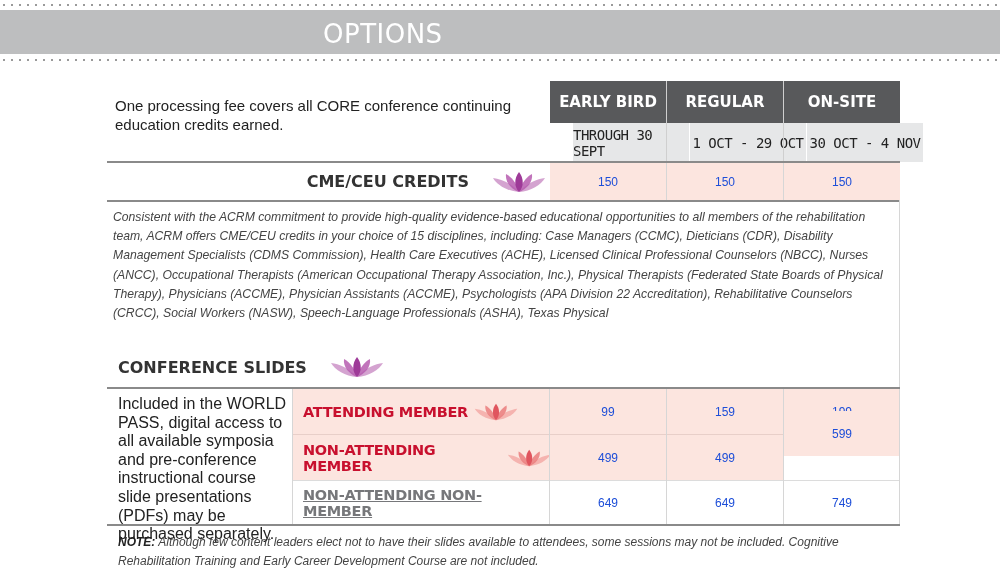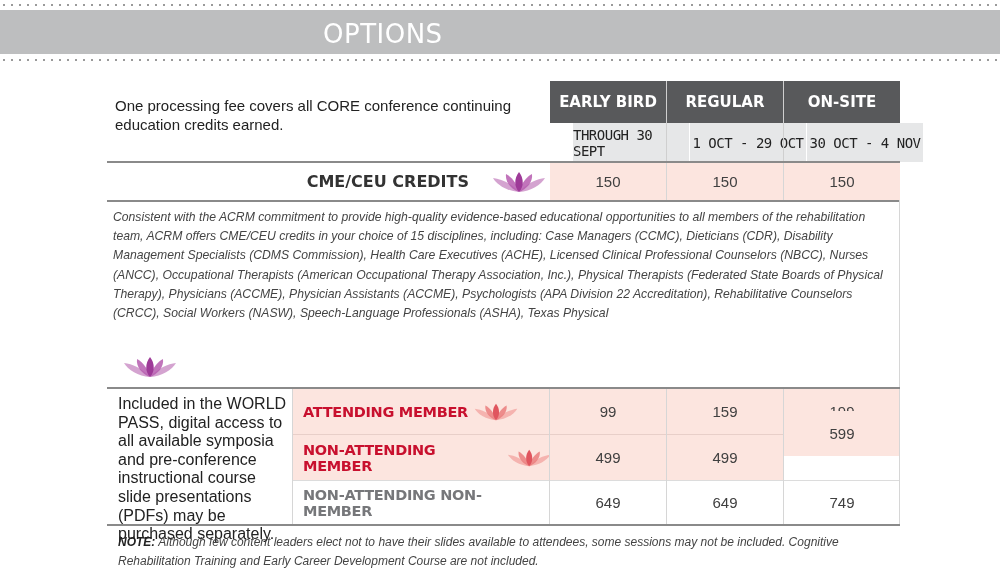--- a/index.html
+++ b/index.html
@@ -15,34 +15,34 @@
   .banner-sub { position: absolute; left: 323px; top: 9px; font-family: "DejaVu Sans", sans-serif;
     font-size: 26px; color: #ffffff; letter-spacing: 0.5px; }
 
   .abs { position: absolute; }
   .intro { left: 115px; top: 96px; width: 420px; font-size: 15px; line-height: 19px; color: #222; }
 
   .hdr-dark { background: #58595b; color: #fff; font-family: "DejaVu Sans", sans-serif; font-weight: bold;
     font-size: 15px; display: flex; align-items: center; justify-content: center; }
   .hdr-light { background: #e6e7e8; color: #222; font-family: "DejaVu Sans Mono", monospace;
     font-size: 14px; display: flex; align-items: center; justify-content: center; letter-spacing: -0.5px; margin-left: 23px; }
-  .cell { display: flex; align-items: center; justify-content: center; font-size: 15px; color: #404040; }
+  .cell { display: flex; align-items: center; justify-content: center; font-size: 12px; color: #1d4ed8; }
   .pink { background: #fce5df; }
   .vline { position: absolute; width: 1px; background: #d6d6d6; }
   .hline { position: absolute; height: 2px; background: #8a8a8a; }
   .thin { position: absolute; height: 1px; background: #dcdcdc; }
 
   .section-label { font-family: "DejaVu Sans", sans-serif; font-weight: bold; font-size: 16px; color: #333;
     display: flex; align-items: center; gap: 18px; }
   .para { left: 113px; top: 208px; width: 785px; font-style: italic; font-size: 12.2px; line-height: 19.2px; color: #444; }
   .slides-desc { left: 118px; top: 395px; width: 170px; font-size: 16px; line-height: 18.6px; color: #222; }
   .row-label { font-family: "DejaVu Sans", sans-serif; font-weight: bold; font-size: 14.5px;
     display: flex; align-items: center; padding-left: 10px; letter-spacing: -0.3px; }
   .red { color: #c8102e; }
-  .grey { color: #76777a; }
+  .grey { color: #76777a; text-decoration: underline; }
   .note { left: 118px; top: 533px; width: 785px; font-style: italic; font-size: 12px; line-height: 18.5px; color: #444; }
   .note b { font-weight: bold; color: #222; }
   .lotus { display: inline-block; margin-left: 6px; }
 </style>
 </head>
 <body>
 
 <div class="dots" style="top:4px;"></div>
 <div class="banner">
   <span class="banner-sub">OPTIONS</span>
@@ -77,20 +77,21 @@
 <div class="abs cell pink" style="left:784px; top:163px; width:116px; height:37px;">150</div>
 <div class="vline" style="left:666px; top:163px; height:37px;"></div>
 <div class="vline" style="left:783px; top:163px; height:37px;"></div>
 <div class="hline" style="left:107px; top:200px; width:793px;"></div>
 
 <div class="vline" style="left:899px; top:200px; height:188px; background:#d6d6d6;"></div>
 
 <div class="abs para">Consistent with the ACRM commitment to provide high-quality evidence-based educational opportunities to all members of the rehabilitation team, ACRM offers CME/CEU credits in your choice of 15 disciplines, including: Case Managers (CCMC), Dieticians (CDR), Disability Management Specialists (CDMS Commission), Health Care Executives (ACHE), Licensed Clinical Professional Counselors (NBCC), Nurses (ANCC), Occupational Therapists (American Occupational Therapy Association, Inc.), Physical Therapists (Federated State Boards of Physical Therapy), Physicians (ACCME), Physician Assistants (ACCME), Psychologists (APA Division 22 Accreditation), Rehabilitative Counselors (CRCC), Social Workers (NASW), Speech-Language Professionals (ASHA), Texas Physical</div>
 
 <div class="abs section-label" style="left:118px; top:355px; height:24px;">
+  <span>CONFERENCE SLIDES</span>
   <svg class="lotus" width="52" height="22" viewBox="0 0 52 22">
     <path d="M26 21 C14 20 4 14 0 7 C8 8 18 12 26 21 Z" fill="#c98cc4" opacity="0.8"></path>
     <path d="M26 21 C38 20 48 14 52 7 C44 8 34 12 26 21 Z" fill="#c98cc4" opacity="0.8"></path>
     <path d="M26 21 C18 18 12 11 13 3 C19 6 24 13 26 21 Z" fill="#b65caf" opacity="0.85"></path>
     <path d="M26 21 C34 18 40 11 39 3 C33 6 28 13 26 21 Z" fill="#b65caf" opacity="0.85"></path>
     <path d="M26 21 C21 16 21 7 26 1 C31 7 31 16 26 21 Z" fill="#9e3a98"></path>
   </svg>
 </div>
 
 <div class="hline" style="left:107px; top:387px; width:793px;"></div>

